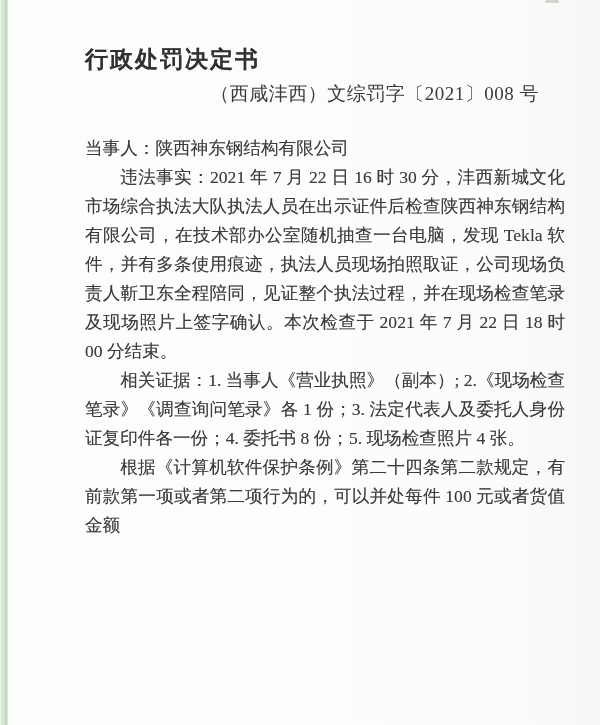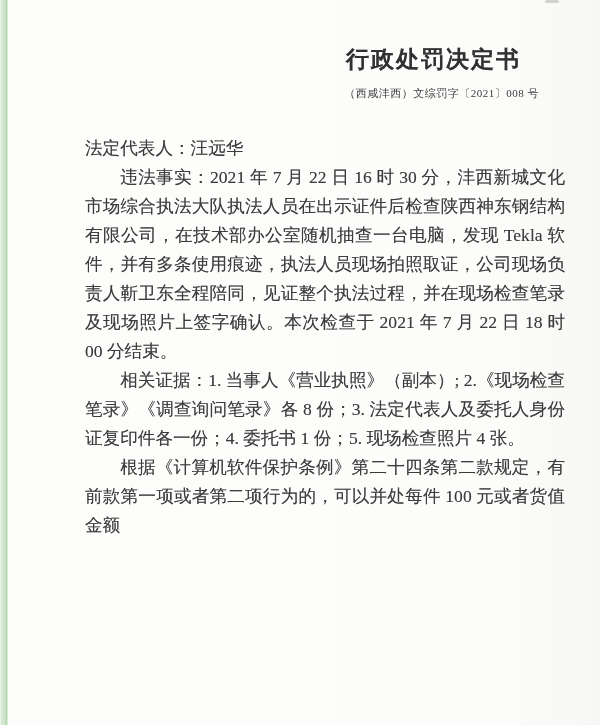--- a/index.html
+++ b/index.html
@@ -32,29 +32,29 @@
   }
   .content {
     position: absolute;
     left: 85px; top: 46px;
     width: 480px;
   }
   .title {
     font-size: 23px;
     line-height: 28px;
     font-weight: bold;
-    text-align: right;
+    text-align: left;
     letter-spacing: 2px;
     color: #313131;
     margin-right: 44px;
     text-shadow: 0 0 .5px rgba(49,49,49,.55);
   }
   .doc-number {
     margin-top: 9px;
-    font-size: 11px;
+    font-size: 19px;
     line-height: 21px;
     text-align: right;
     padding-right: 26px;
     letter-spacing: .5px;
     color: #3a3a3a;
   }
   .body-text {
     margin-top: 30px;
     font-size: 17.6px;
     line-height: 29px;
@@ -71,20 +71,20 @@
 <div class="page">
   <div class="edge-strip"></div>
   <div class="scan-mark"></div>
 
   <div class="content">
     <h1 class="title">行政处罚决定书</h1>
 
     <div class="doc-number">（西咸沣西）文综罚字〔2021〕008 号</div>
 
     <div class="body-text">
-      <div class="info-line">法定代表人：汪远华</div>
+      <div class="info-line">当事人：陕西神东钢结构有限公司</div>
 
       <div class="para">违法事实：2021 年 7 月 22 日 16 时 30 分，沣西新城文化市场综合执法大队执法人员在出示证件后检查陕西神东钢结构有限公司，在技术部办公室随机抽查一台电脑，发现 Tekla 软件，并有多条使用痕迹，执法人员现场拍照取证，公司现场负责人靳卫东全程陪同，见证整个执法过程，并在现场检查笔录及现场照片上签字确认。本次检查于 2021 年 7 月 22 日 18 时 00 分结束。</div>
-      <div class="para">相关证据：1. 当事人《营业执照》（副本）; 2.《现场检查笔录》《调查询问笔录》各 8 份；3. 法定代表人及委托人身份证复印件各一份；4. 委托书 1 份；5. 现场检查照片 4 张。</div>
+      <div class="para">相关证据：1. 当事人《营业执照》（副本）; 2.《现场检查笔录》《调查询问笔录》各 1 份；3. 法定代表人及委托人身份证复印件各一份；4. 委托书 8 份；5. 现场检查照片 4 张。</div>
       <div class="para">根据《计算机软件保护条例》第二十四条第二款规定，有前款第一项或者第二项行为的，可以并处每件 100 元或者货值金额</div>
     </div>
   </div>
 </div>
 
 </body></html>

